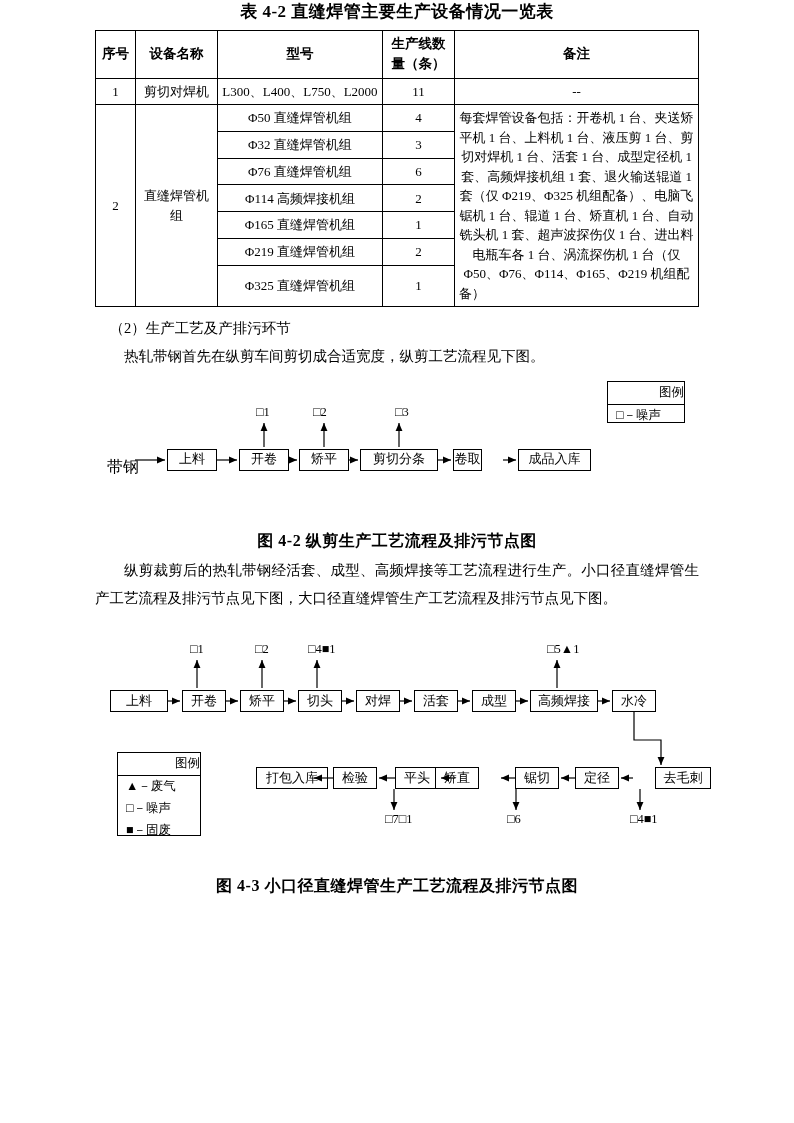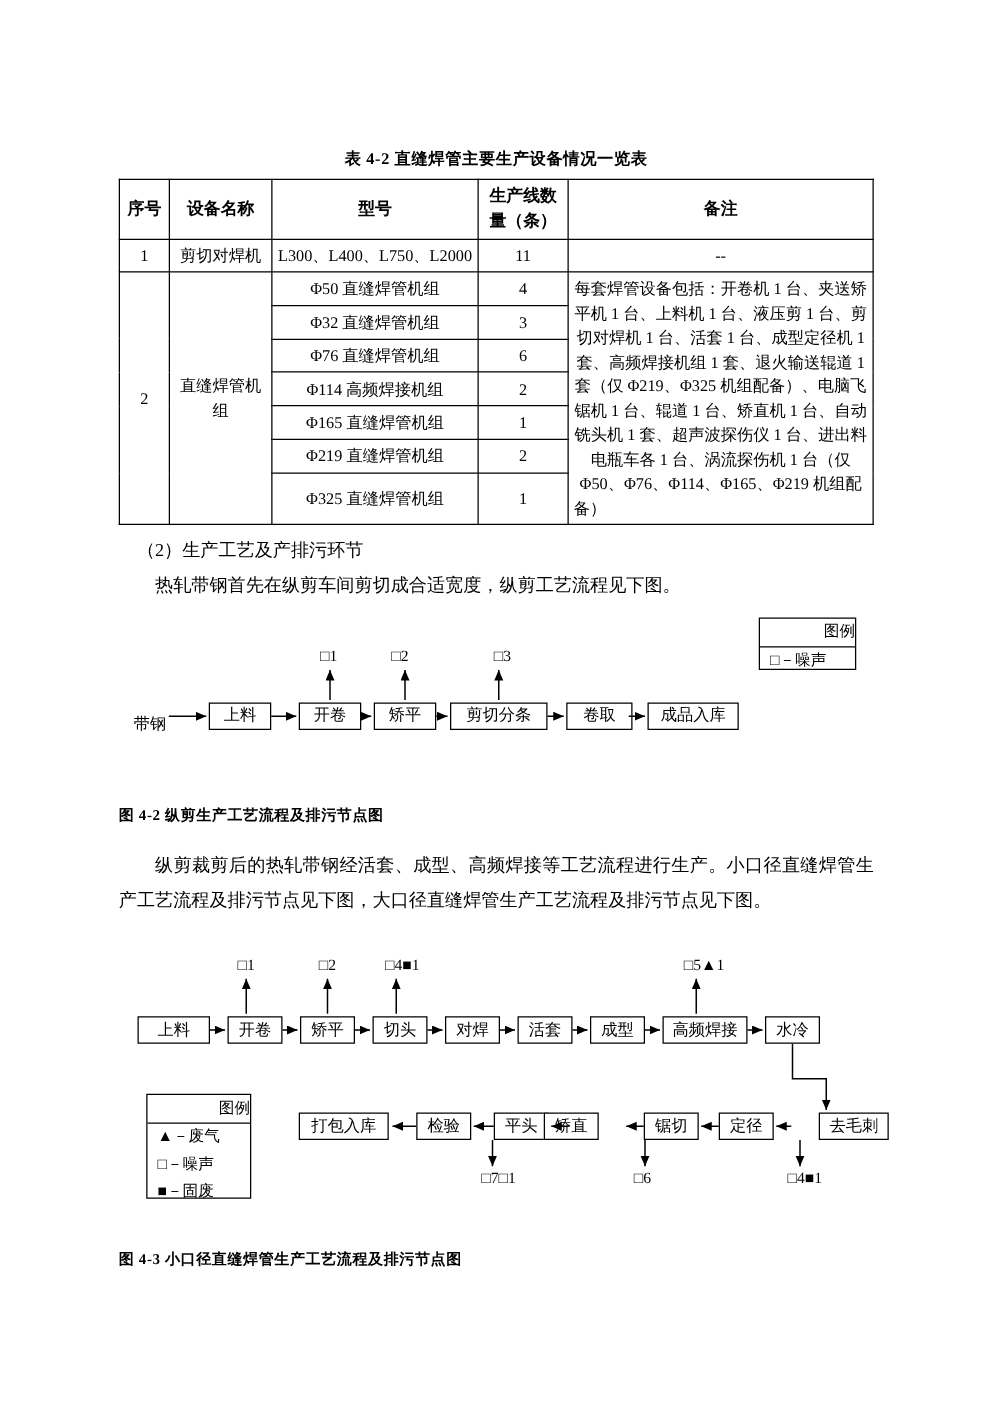--- a/index.html
+++ b/index.html
@@ -20,22 +20,21 @@
     width: 794px;
     height: 1123px;
     box-sizing: border-box;
     padding: 0 95px;
   }
 
   
   .table-caption {
     text-align: center;
     font-weight: bold;
-    font-size: 13px;
-    margin-top: 118px;
+    font-size: 17px;
     margin-bottom: 7px;
     letter-spacing: 0.5px;
   }
   table.equip {
     border-collapse: collapse;
     width: 100%;
     border: 1.6px solid #000;
     table-layout: fixed;
   }
   table.equip td, table.equip th {
@@ -86,21 +85,21 @@
     background: #fff;
     box-sizing: border-box;
     display: flex;
     align-items: center;
     justify-content: center;
     position: absolute;
     line-height: 1.1;
   }
   .plain-text {
     position: absolute;
-    font-size: 13px;
+    font-size: 16px;
     white-space: nowrap;
   }
   .legend-box {
     position: absolute;
     border: 1.2px solid #000;
     box-sizing: border-box;
     font-size: 12.5px;
   }
   .legend-title {
     text-align: right;
@@ -110,22 +109,23 @@
   .legend-row {
     padding: 2px 0 3px 8px;
     white-space: nowrap;
   }
   .marker {
     position: absolute;
     font-size: 12.5px;
     white-space: nowrap;
   }
   .fig-caption {
+    text-align: center;
     font-weight: bold;
-    font-size: 12px;
+    font-size: 16px;
     letter-spacing: 0.5px;
   }
   svg.lines {
     position: absolute;
     left: 0;
     top: 0;
     overflow: visible;
   }
 </style>
 </head>
@@ -207,21 +207,21 @@
     <div class="marker" style="left:161px; top:26px;">□1</div>
     <div class="marker" style="left:218px; top:26px;">□2</div>
     <div class="marker" style="left:300px; top:26px;">□3</div>
 
     <div class="plain-text" style="left:12px; top:78px;">带钢</div>
 
     <div class="box" style="left:72px; top:70px; width:50px; height:22px;">上料</div>
     <div class="box" style="left:144px; top:70px; width:50px; height:22px;">开卷</div>
     <div class="box" style="left:204px; top:70px; width:50px; height:22px;">矫平</div>
     <div class="box" style="left:265px; top:70px; width:78px; height:22px;">剪切分条</div>
-    <div class="box" style="left:358px; top:70px; width:53px; height:22px;">卷取</div>
+    <div class="box" style="left:358px; top:70px; width:29px; height:22px;">卷取</div>
     <div class="box" style="left:423px; top:70px; width:73px; height:22px;">成品入库</div>
 
     <svg class="lines" width="604" height="150">
       <defs>
         <marker id="ah" markerWidth="8" markerHeight="8" refX="7" refY="3" orient="auto">
           <path d="M0,0 L7,3 L0,6 z" fill="#000"></path>
         </marker>
       </defs>
       <g stroke="#000" stroke-width="1.2" fill="none" marker-end="url(#ah)">
         <line x1="40" y1="81" x2="70" y2="81"></line>
@@ -232,40 +232,40 @@
         <line x1="408" y1="81" x2="421" y2="81"></line>
         <line x1="169" y1="68" x2="169" y2="44"></line>
         <line x1="229" y1="68" x2="229" y2="44"></line>
         <line x1="304" y1="68" x2="304" y2="44"></line>
       </g>
     </svg>
   </div>
 
   <div class="fig-caption" style="margin-top:2px;">图 4-2    纵剪生产工艺流程及排污节点图</div>
 
-  <p class="para" style="margin-top:18px;">纵剪裁剪后的热轧带钢经活套、成型、高频焊接等工艺流程进行生产。小口径直缝焊管生产工艺流程及排污节点见下图，大口径直缝焊管生产工艺流程及排污节点见下图。</p>
+  <p class="para" style="margin-top:4px;">纵剪裁剪后的热轧带钢经活套、成型、高频焊接等工艺流程进行生产。小口径直缝焊管生产工艺流程及排污节点见下图，大口径直缝焊管生产工艺流程及排污节点见下图。</p>
 
   <div class="flow-wrap" style="height:230px; margin-top:28px;">
 
     <div class="marker" style="left:95px; top:2px;">□1</div>
     <div class="marker" style="left:160px; top:2px;">□2</div>
     <div class="marker" style="left:213px; top:2px;">□4■1</div>
     <div class="marker" style="left:452px; top:2px;">□5▲1</div>
 
     <div class="box" style="left:15px; top:50px; width:58px; height:22px;">上料</div>
     <div class="box" style="left:87px; top:50px; width:44px; height:22px;">开卷</div>
     <div class="box" style="left:145px; top:50px; width:44px; height:22px;">矫平</div>
     <div class="box" style="left:203px; top:50px; width:44px; height:22px;">切头</div>
     <div class="box" style="left:261px; top:50px; width:44px; height:22px;">对焊</div>
     <div class="box" style="left:319px; top:50px; width:44px; height:22px;">活套</div>
     <div class="box" style="left:377px; top:50px; width:44px; height:22px;">成型</div>
     <div class="box" style="left:435px; top:50px; width:68px; height:22px;">高频焊接</div>
     <div class="box" style="left:517px; top:50px; width:44px; height:22px;">水冷</div>
 
-    <div class="box" style="left:144px; top:127px; width:72px; height:22px;">打包入库</div>
+    <div class="box" style="left:161px; top:127px; width:72px; height:22px;">打包入库</div>
     <div class="box" style="left:238px; top:127px; width:44px; height:22px;">检验</div>
     <div class="box" style="left:300px; top:127px; width:44px; height:22px;">平头</div>
     <div class="box" style="left:340px; top:127px; width:44px; height:22px;">矫直</div>
     <div class="box" style="left:420px; top:127px; width:44px; height:22px;">锯切</div>
     <div class="box" style="left:480px; top:127px; width:44px; height:22px;">定径</div>
     <div class="box" style="left:560px; top:127px; width:56px; height:22px;">去毛刺</div>
 
     <div class="marker" style="left:290px; top:172px;">□7□1</div>
     <div class="marker" style="left:412px; top:172px;">□6</div>
     <div class="marker" style="left:535px; top:172px;">□4■1</div>

